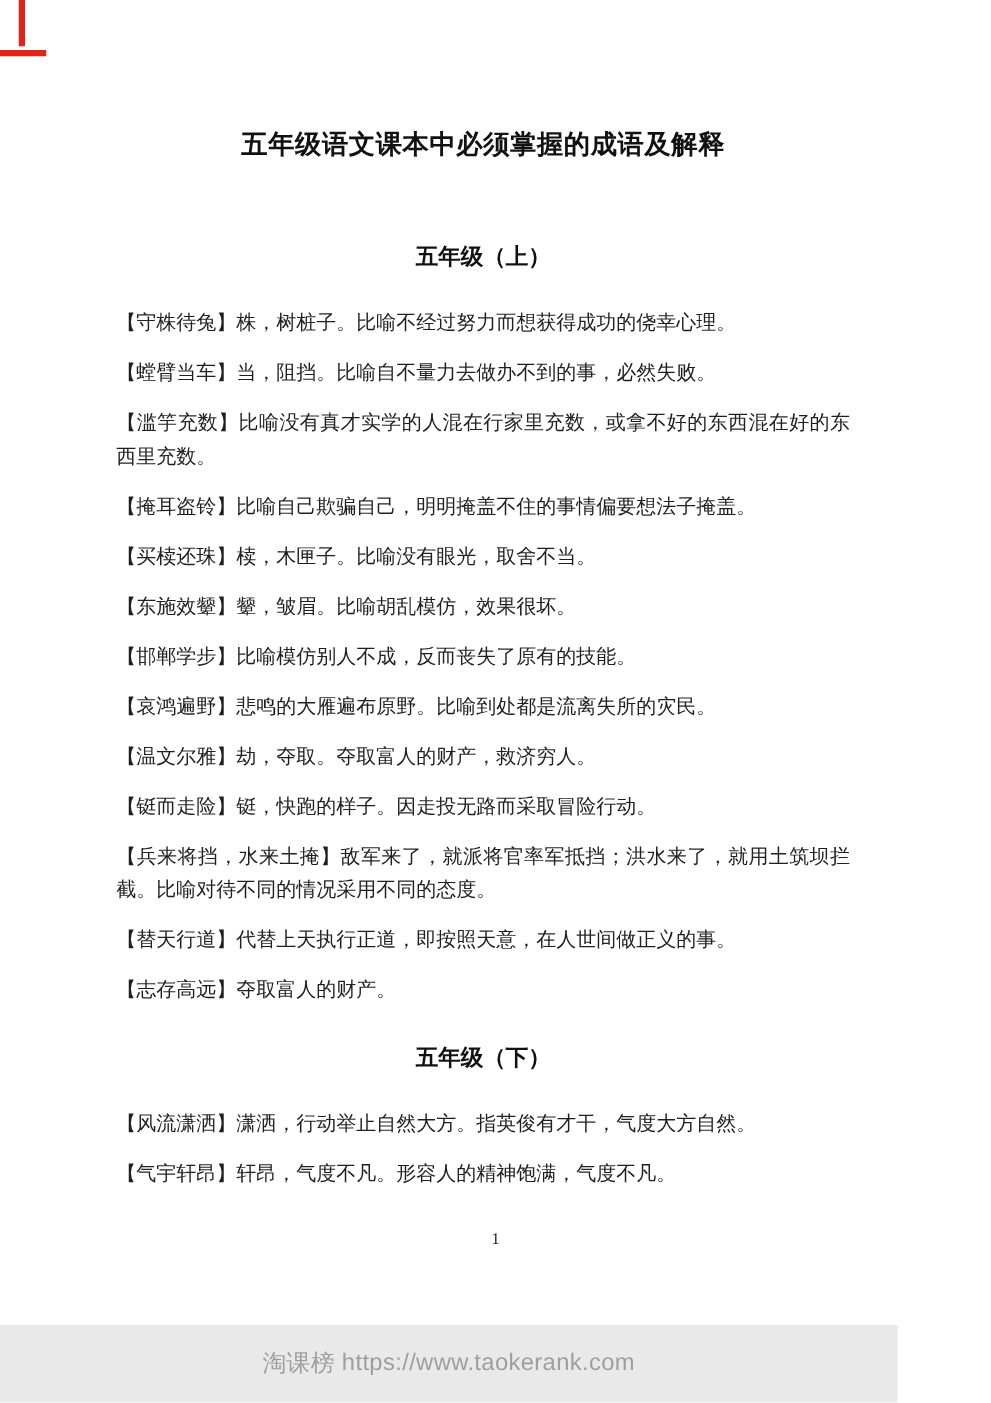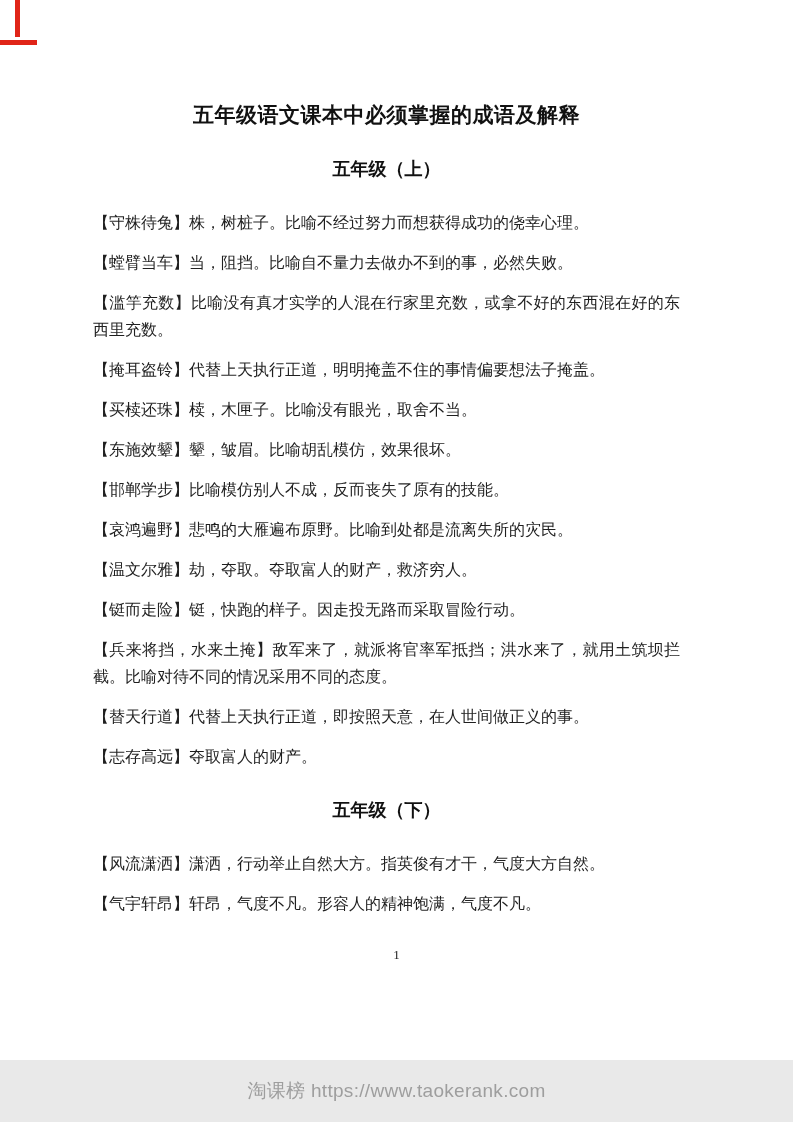--- a/index.html
+++ b/index.html
@@ -41,21 +41,21 @@
     font-weight: bold;
     color: #111111;
     letter-spacing: 0.5px;
   }
   .section-heading {
     text-align: center;
     font-size: 18px;
     line-height: 20px;
     font-weight: bold;
     color: #111111;
-    margin-top: 32px;
+    margin-top: 68px;
     margin-bottom: 30px;
   }
   .section + .section .section-heading {
     margin-top: 30px;
   }
   .idiom-entry {
     font-size: 16px;
     line-height: 27px;
     margin: 0 0 13px 0;
     text-align: justify;
@@ -67,21 +67,21 @@
   .page-number {
     text-align: center;
     font-size: 13px;
     line-height: 16px;
     margin-top: 30px;
     color: #222222;
   }
   .footer-bar {
     position: absolute;
     left: 0; bottom: 0;
-    width: 793px;
+    width: 718px;
     height: 62px;
     display: flex;
     align-items: center;
     justify-content: center;
     font-family: "Liberation Sans", "DejaVu Sans", sans-serif;
     font-size: 19px;
     letter-spacing: 0.3px;
     margin-top: 16px;
   }
   .footer-bar span { white-space: pre; }
@@ -100,21 +100,21 @@
   <div class="section">
     <div class="section-heading">五年级（上）</div>
     <div class="section-entries">
 
   <p class="idiom-entry"><span class="idiom-term">【守株待兔】</span><span class="idiom-definition">株，树桩子。比喻不经过努力而想获得成功的侥幸心理。</span></p>
 
   <p class="idiom-entry"><span class="idiom-term">【螳臂当车】</span><span class="idiom-definition">当，阻挡。比喻自不量力去做办不到的事，必然失败。</span></p>
 
   <p class="idiom-entry"><span class="idiom-term">【滥竽充数】</span><span class="idiom-definition">比喻没有真才实学的人混在行家里充数，或拿不好的东西混在好的东西里充数。</span></p>
 
-  <p class="idiom-entry"><span class="idiom-term">【掩耳盗铃】</span><span class="idiom-definition">代替上天执行正道，明明掩盖不住的事情偏要想法子掩盖。</span></p>
+  <p class="idiom-entry"><span class="idiom-term">【掩耳盗铃】</span><span class="idiom-definition">比喻自己欺骗自己，明明掩盖不住的事情偏要想法子掩盖。</span></p>
 
   <p class="idiom-entry"><span class="idiom-term">【买椟还珠】</span><span class="idiom-definition">椟，木匣子。比喻没有眼光，取舍不当。</span></p>
 
   <p class="idiom-entry"><span class="idiom-term">【东施效颦】</span><span class="idiom-definition">颦，皱眉。比喻胡乱模仿，效果很坏。</span></p>
 
   <p class="idiom-entry"><span class="idiom-term">【邯郸学步】</span><span class="idiom-definition">比喻模仿别人不成，反而丧失了原有的技能。</span></p>
 
   <p class="idiom-entry"><span class="idiom-term">【哀鸿遍野】</span><span class="idiom-definition">悲鸣的大雁遍布原野。比喻到处都是流离失所的灾民。</span></p>
 
   <p class="idiom-entry"><span class="idiom-term">【温文尔雅】</span><span class="idiom-definition">劫，夺取。夺取富人的财产，救济穷人。</span></p>

